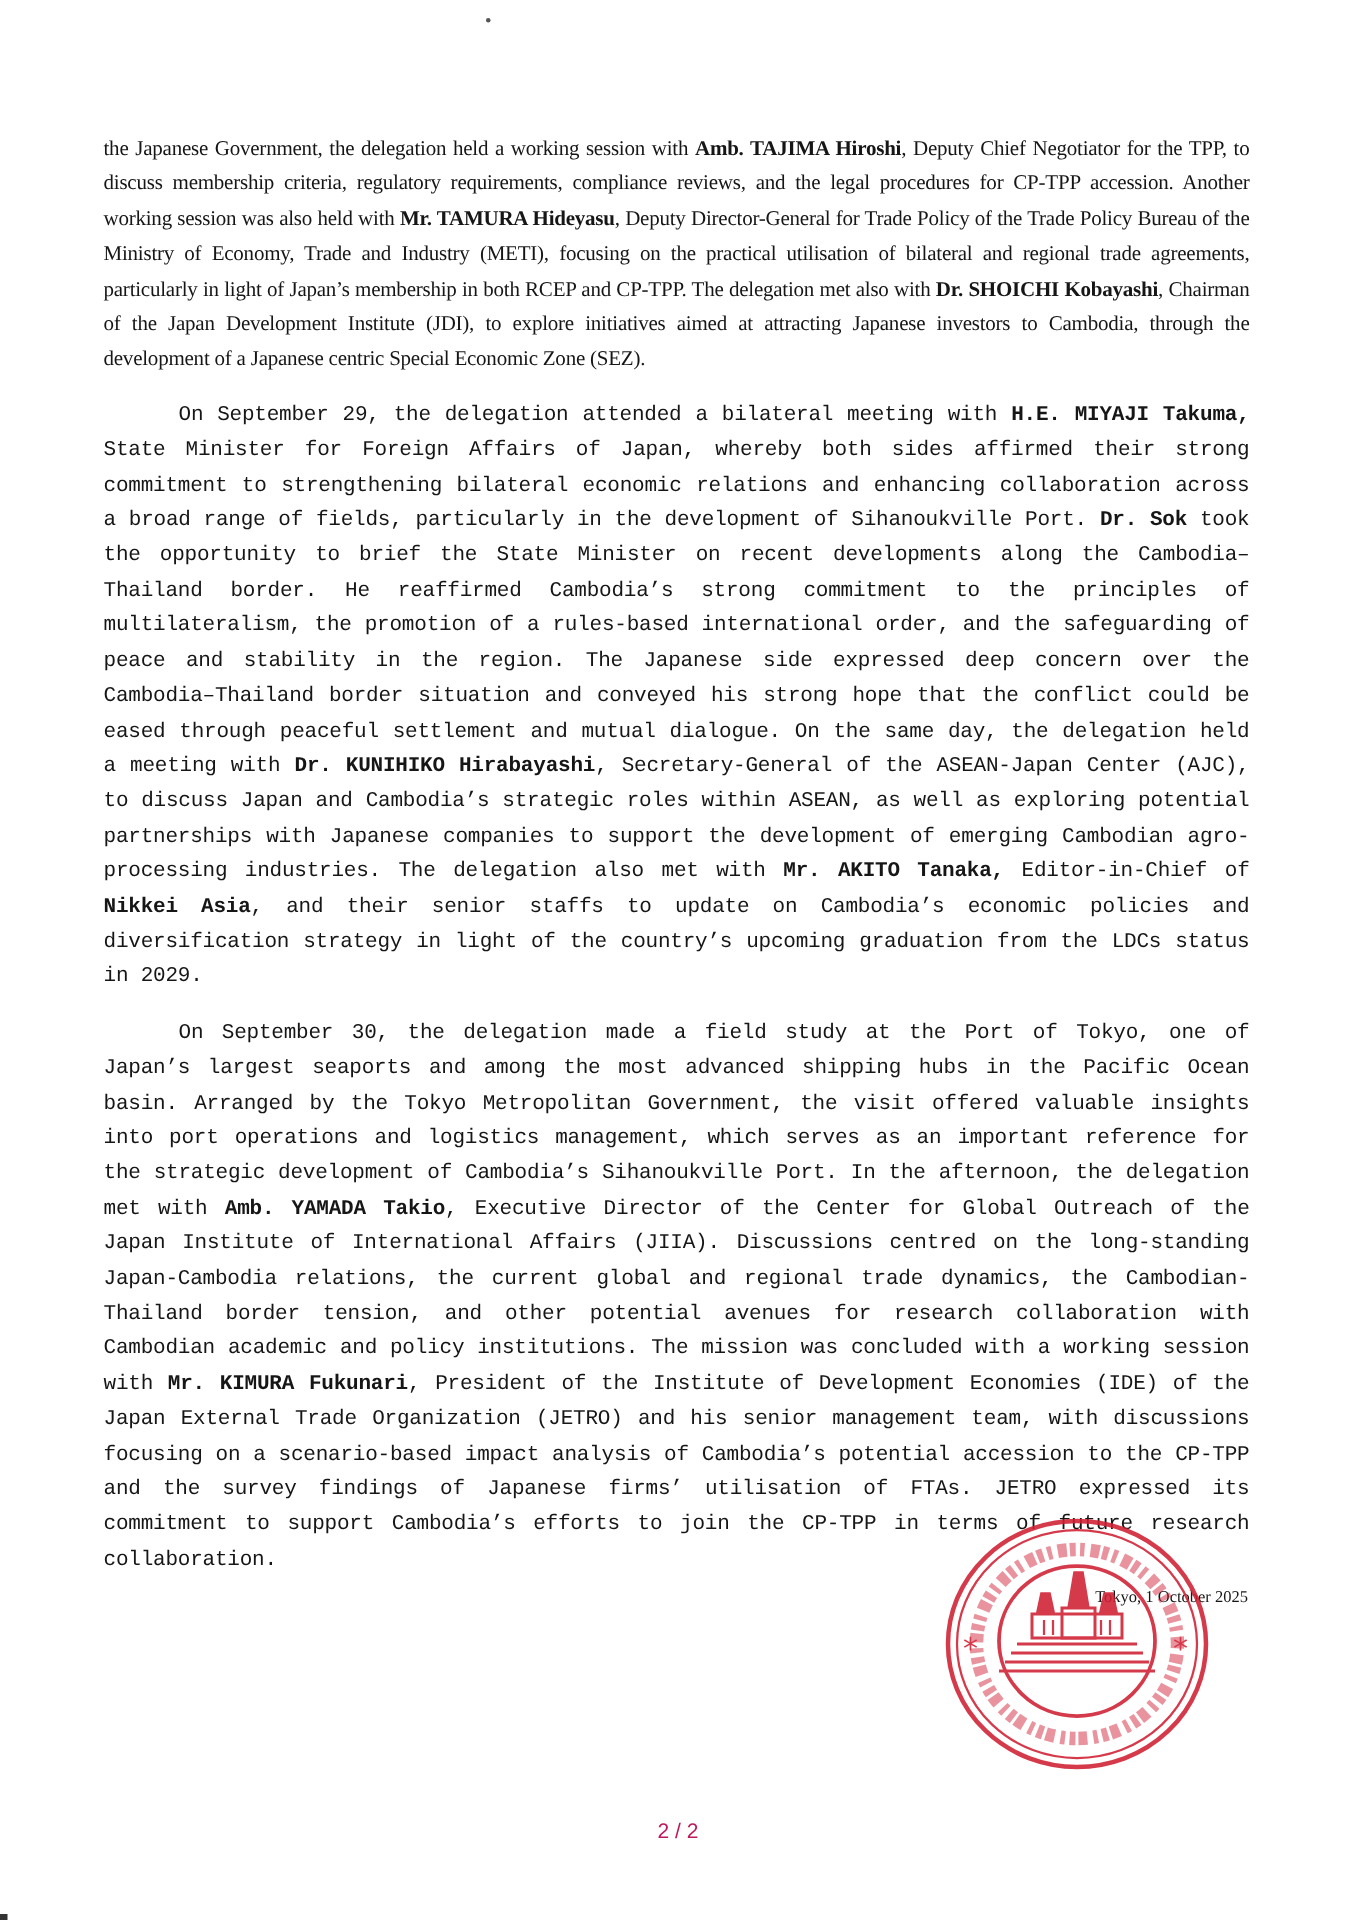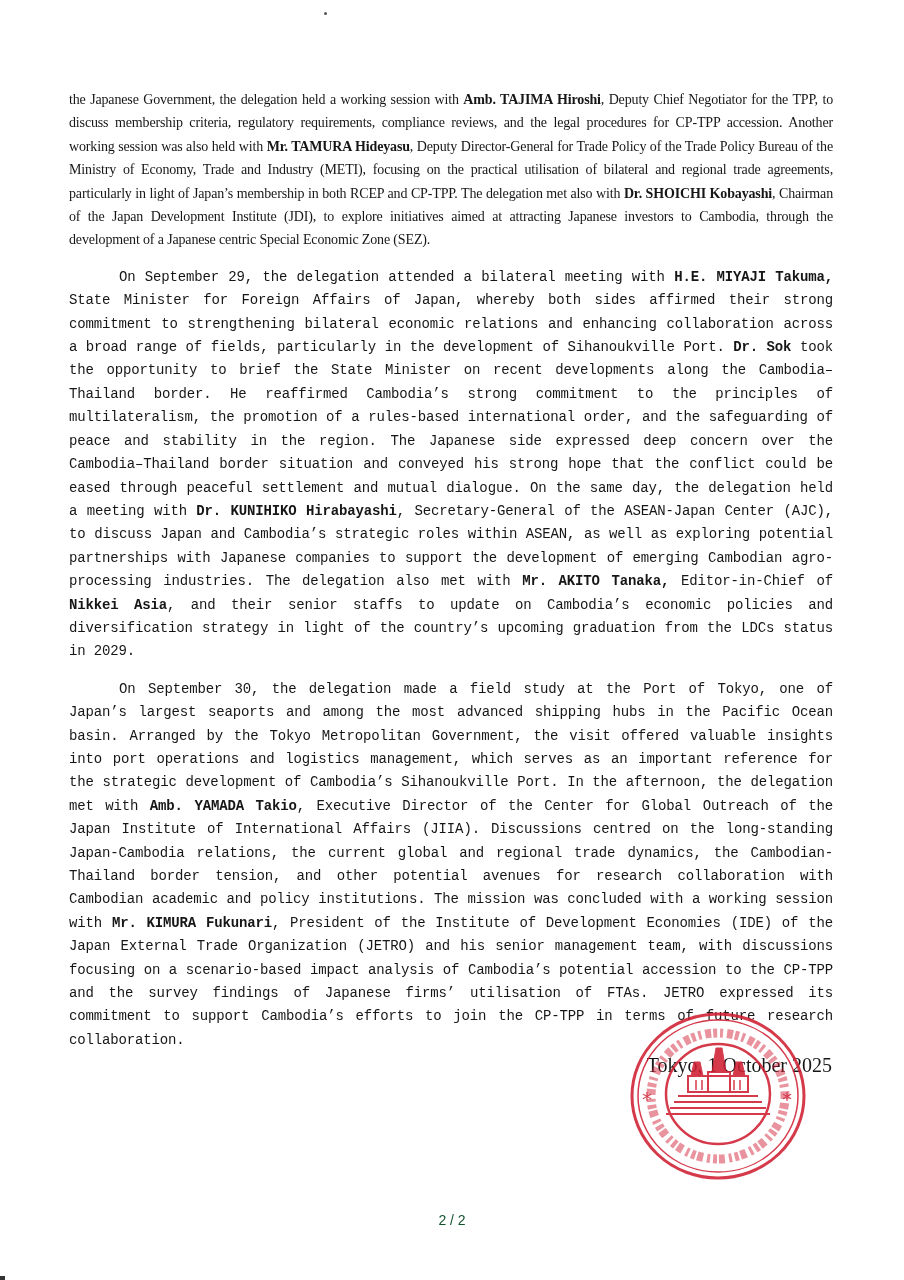--- a/index.html
+++ b/index.html
@@ -51,42 +51,42 @@
       text-indent: 50px;
       font-family: Liberation Mono, monospace;
     }
     .para b {
       font-weight: bold;
     }
     .signature-line {
       position: absolute;
       right: 72px;
       top: 1054px;
-      font-size: 20px;
+      font-size: 11px;
       line-height: 23px;
       z-index: 2;
     }
     .seal {
       position: absolute;
       left: 628px;
       top: 1010px;
       width: 180px;
       height: 172px;
       z-index: 3;
       opacity: 0.88;
     }
     .page-number {
       position: absolute;
       left: 0;
       width: 904px;
       top: 1212px;
       text-align: center;
       font-family: "Liberation Sans", "DejaVu Sans", sans-serif;
       font-size: 14px;
-      color: #14532d;
+      color: #be185d;
     }
   </style>
 </head>
 <body>
 
 <div class="page">
   <div class="speck-top"></div>
 
   <div class="body-text">
     <p class="para"><span>the Japanese Government, the delegation held a working session with </span><b>Amb. TAJIMA Hiroshi</b><span>, Deputy Chief Negotiator for the TPP, to discuss membership criteria, regulatory requirements, compliance reviews, and the legal procedures for CP-TPP accession. Another working session was also held with </span><b>Mr. TAMURA Hideyasu</b><span>, Deputy Director-General for Trade Policy of the Trade Policy Bureau of the Ministry of Economy, Trade and Industry (METI), focusing on the practical utilisation of bilateral and regional trade agreements, particularly in light of Japan’s membership in both RCEP and CP-TPP. The delegation met also with </span><b>Dr. SHOICHI Kobayashi</b><span>, Chairman of the Japan Development Institute (JDI), to explore initiatives aimed at attracting Japanese investors to Cambodia, through the development of a Japanese centric Special Economic Zone (SEZ).</span></p>

